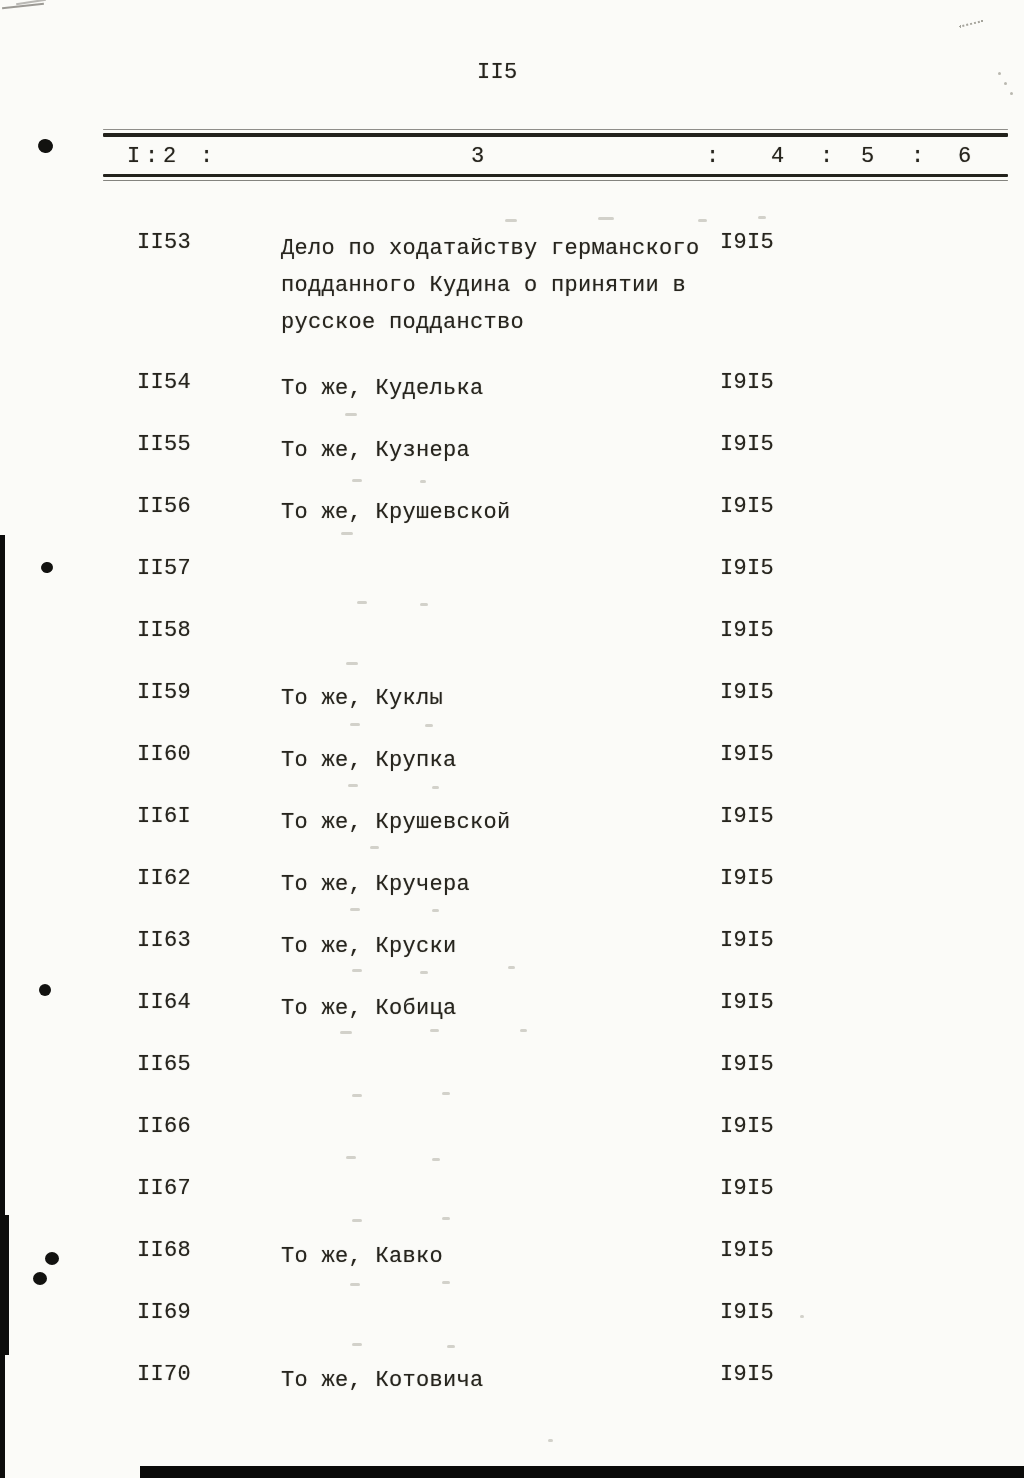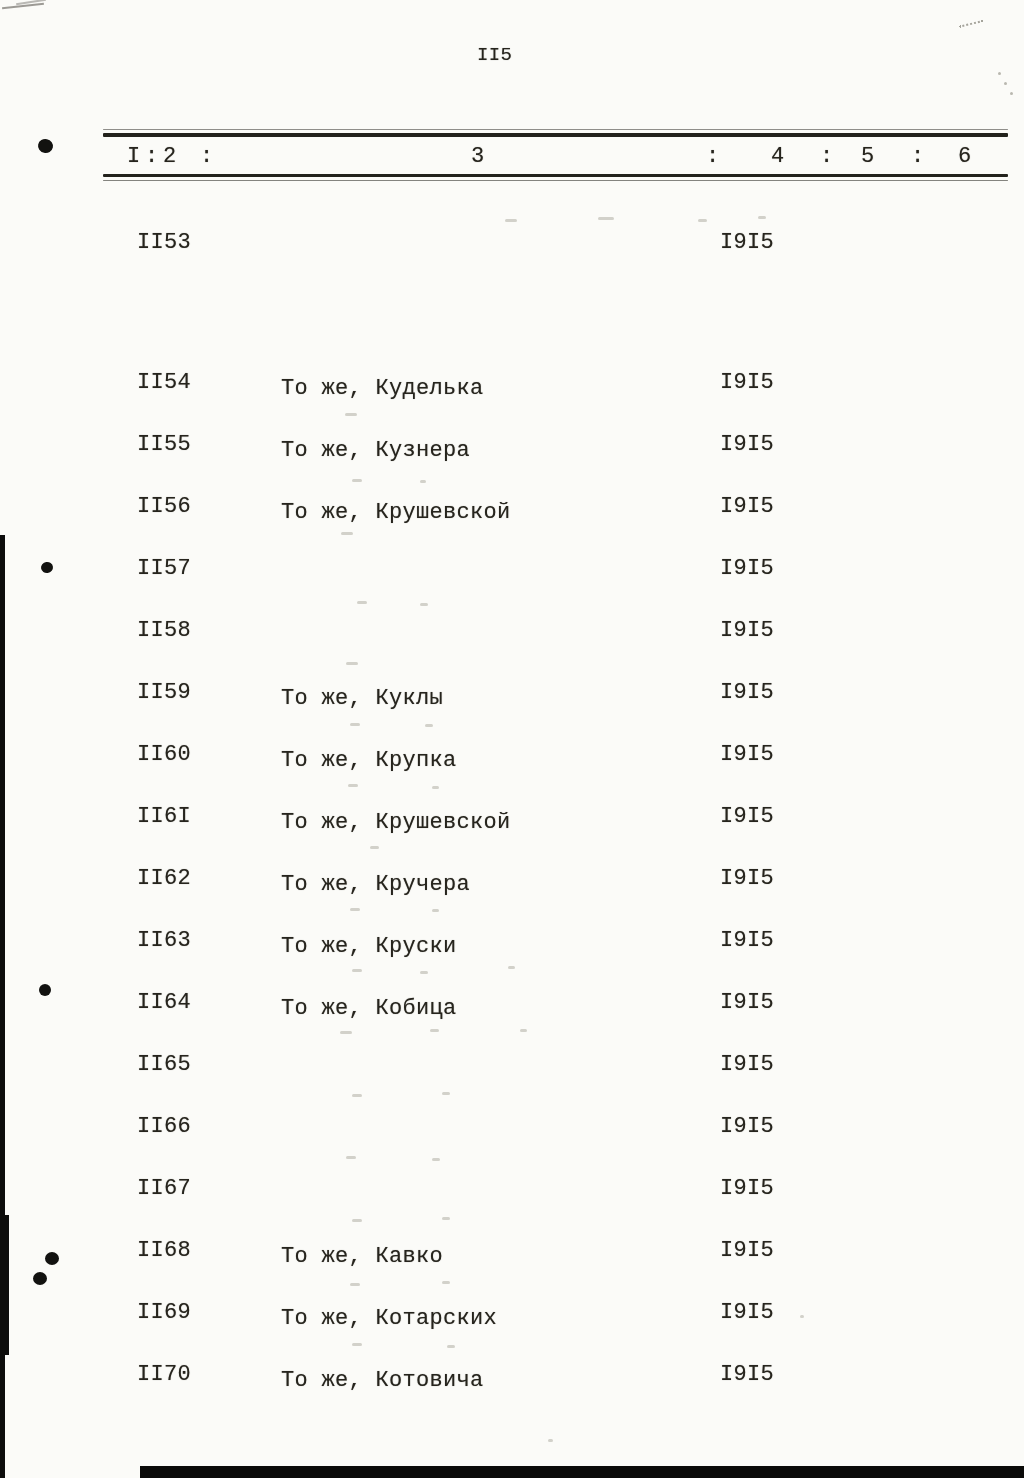--- a/index.html
+++ b/index.html
@@ -3,21 +3,21 @@
 <meta charset="utf-8">
 <style>
   html,body{margin:0;padding:0;background:#e8e8e4;}
   .page{
     position:relative;width:1024px;height:1478px;margin:0 auto;
     background:#fbfbf8;overflow:hidden;
     font-family:"Liberation Mono","DejaVu Sans Mono",monospace;
     color:#26241d;
   }
   .tw{ text-shadow:0 0 1px rgba(40,38,30,.45); letter-spacing:.3px; }
-  .pagenum{position:absolute;left:477px;top:44px;font-size:19px;}
+  .pagenum{position:absolute;left:477px;top:60px;font-size:22px;}
 
   
   .thead{position:absolute;left:0;top:129px;width:1024px;height:54px;}
   .rule{position:absolute;left:103px;width:905px;background:#23221c;border-radius:1px;}
   .rt-thin{top:0;height:1px;opacity:.5;}
   .rt-main{top:4px;height:4px;}
   .rb-main{top:45px;height:3px;}
   .rb-thin{top:51px;height:1px;opacity:.55;}
   .hcell{position:absolute;top:15px;font-size:22px;}
 
@@ -68,20 +68,23 @@
     <span class="hcell tw" style="left:861px">5</span>
     <span class="hcell tw" style="left:911px">:</span>
     <span class="hcell tw" style="left:958px">6</span>
     <div class="rule rb-main"></div>
     <div class="rule rb-thin"></div>
   </div>
 
   <div class="entries">
     <div class="row multi">
       <span class="no tw">II53</span>
+      <span class="title tw">Дело по ходатайству германского
+подданного Кудина о принятии в
+русское подданство</span>
       <span class="year tw">I9I5</span>
     </div>
 
     <div class="row">
       <span class="no tw">II54</span>
       <span class="title tw">То же, Куделька</span>
       <span class="year tw">I9I5</span>
     </div>
 
     <div class="row">
@@ -158,21 +161,20 @@
     </div>
 
     <div class="row">
       <span class="no tw">II68</span>
       <span class="title tw">То же, Кавко</span>
       <span class="year tw">I9I5</span>
     </div>
 
     <div class="row">
       <span class="no tw">II69</span>
-      <span class="title tw">То же, Котарских</span>
       <span class="year tw">I9I5</span>
     </div>
 
     <div class="row">
       <span class="no tw">II70</span>
       <span class="title tw">То же, Котовича</span>
       <span class="year tw">I9I5</span>
     </div>
   </div>
 

